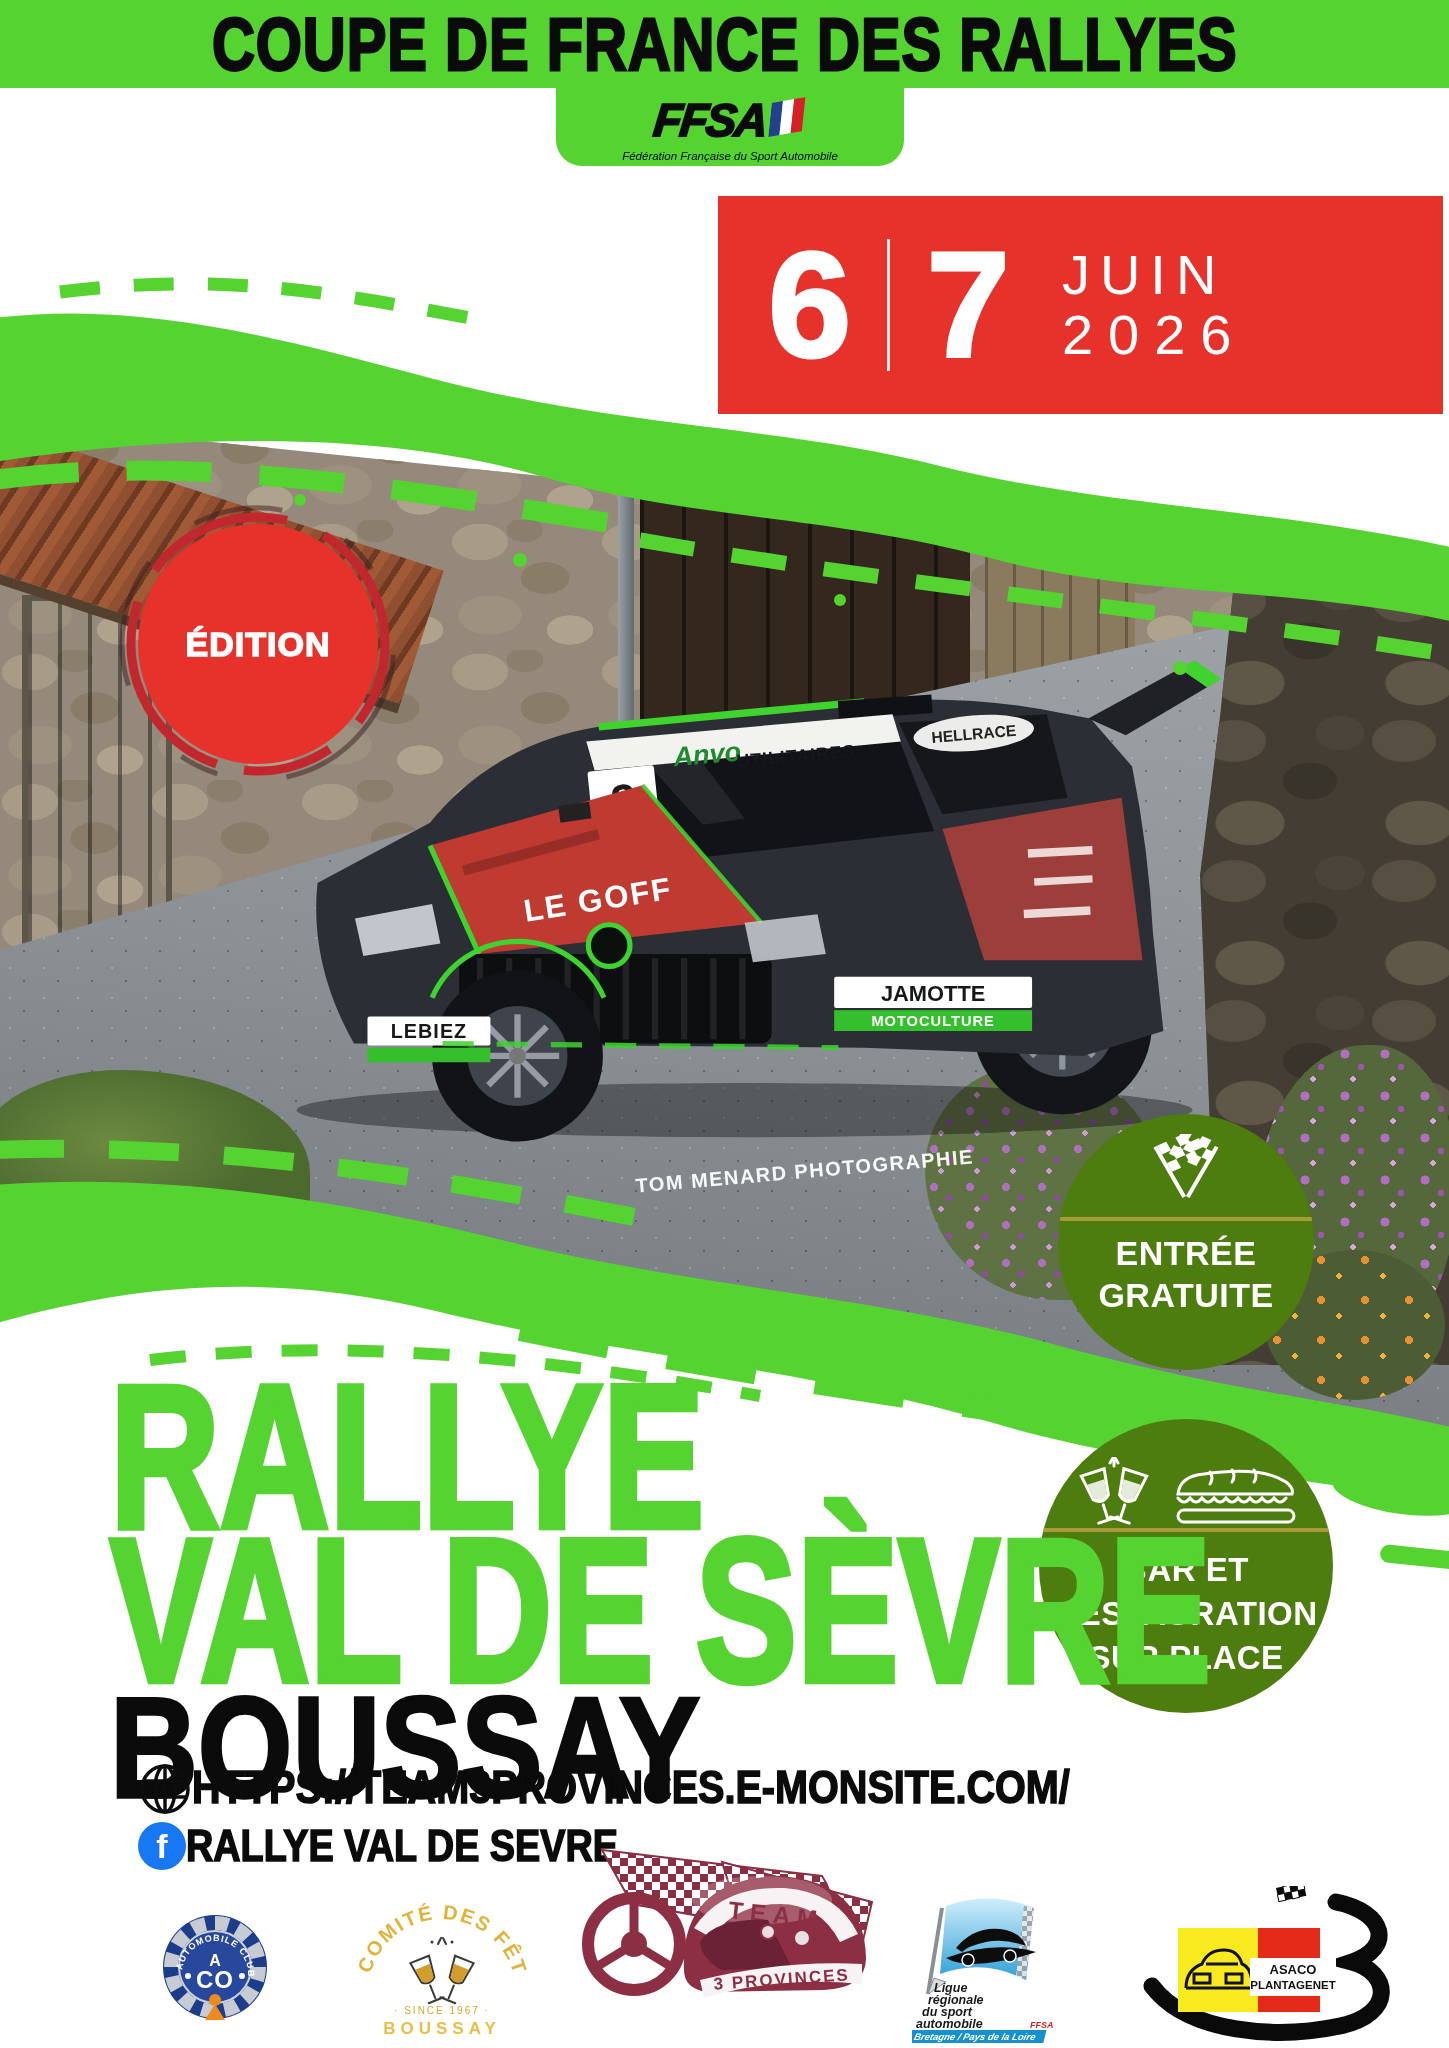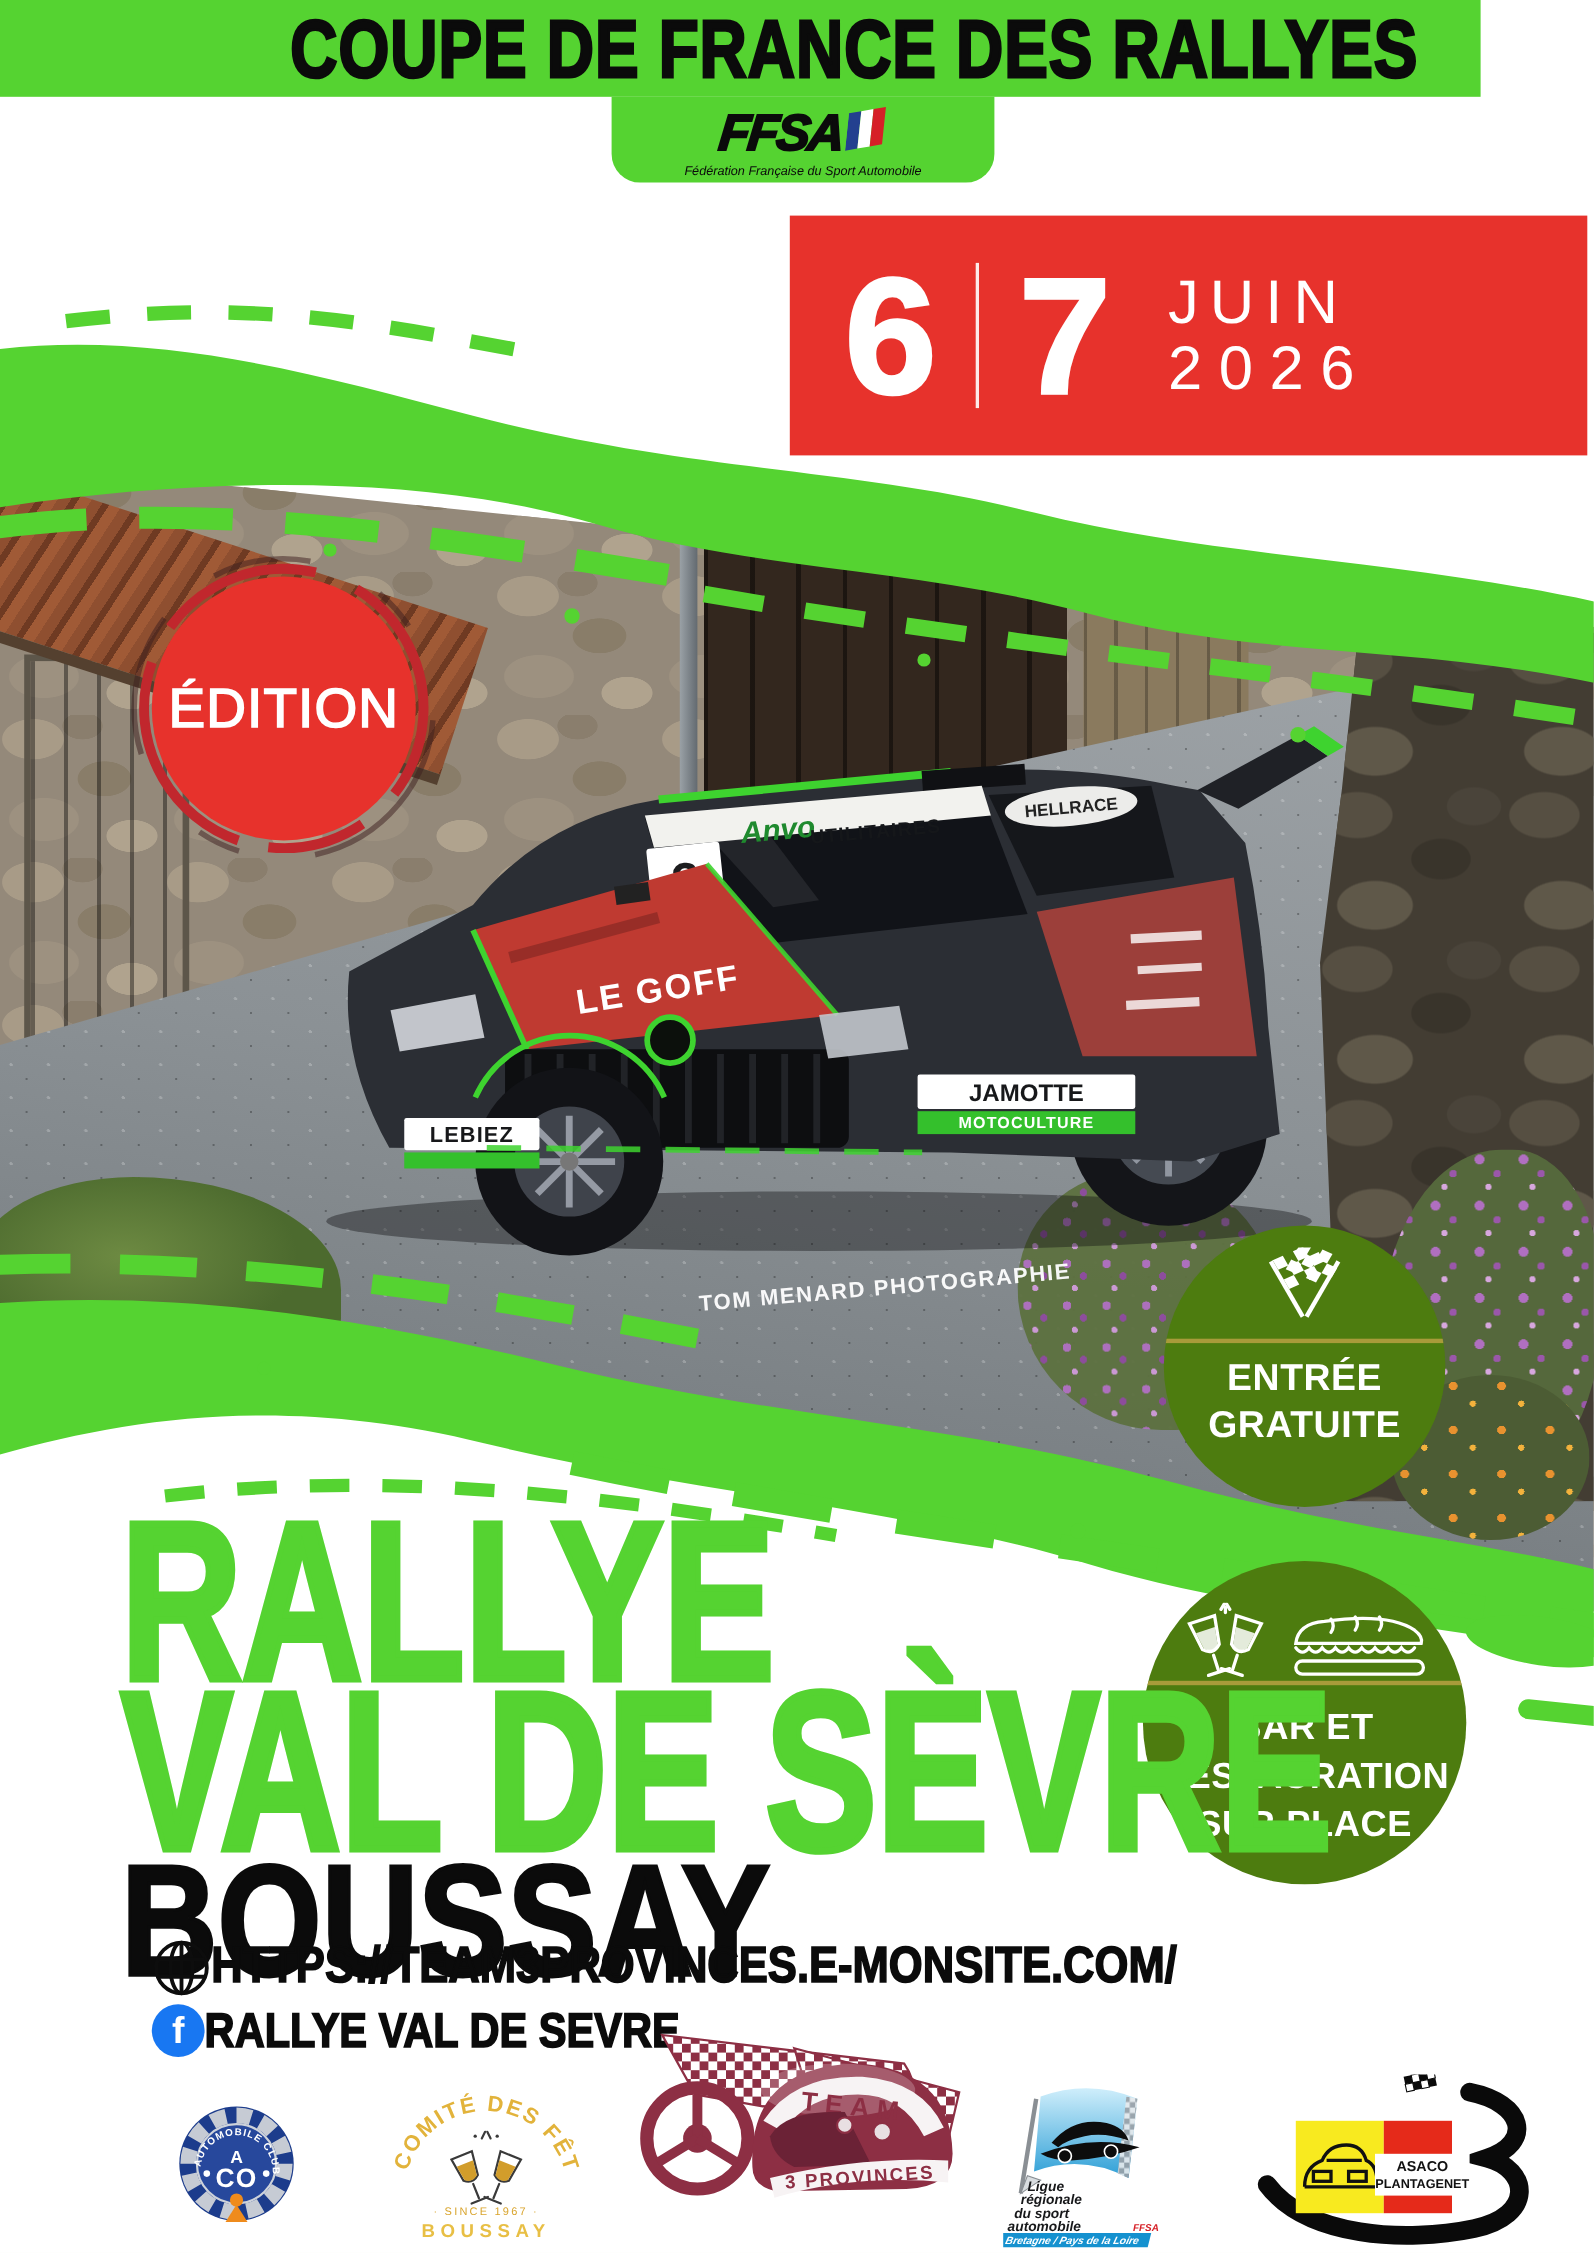--- a/index.html
+++ b/index.html
@@ -1,22 +1,22 @@
 <!DOCTYPE html>
 <html><head>
 <meta charset="utf-8">
 <style>
   *{box-sizing:border-box;margin:0;padding:0}
   html,body{width:1449px;height:2048px;background:#fff;overflow:hidden}
   body{font-family:"Liberation Sans",sans-serif}
   .poster{position:relative;width:1449px;height:2048px;background:#fff;overflow:hidden}
 
   
-  .banner{position:absolute;left:0;top:0;width:1346px;height:88px;background:#55d331;
-          display:flex;align-items:center;justify-content:flex-end;z-index:6}
+  .banner{position:absolute;left:0;top:0;width:1449px;height:88px;background:#55d331;
+          display:flex;align-items:center;justify-content:center;z-index:6}
   .banner span{display:inline-block;font-size:66px;font-weight:700;color:#0b0b0b;
                letter-spacing:1px;-webkit-text-stroke:2.5px #0b0b0b;transform:scale(.9,1.12)}
 
   .ffsa-tab{position:absolute;left:556px;top:88px;width:348px;height:78px;background:#55d331;
             border-radius:0 0 26px 26px;z-index:6;display:flex;flex-direction:column;
             align-items:center;justify-content:center}
   .ffsa-row{display:flex;align-items:center;transform:skewX(-6deg)}
   .ffsa-word{font-size:46px;font-weight:700;color:#0b0b0b;-webkit-text-stroke:2px #0b0b0b;
              letter-spacing:-2px;font-style:italic}
   .ffsa-flag{margin-left:4px;margin-top:-6px}
@@ -104,21 +104,21 @@
 
   
   .brushes{position:absolute;inset:0;z-index:5;pointer-events:none}
 
   
   .edition{position:absolute;left:108px;top:494px;width:300px;height:300px;z-index:10}
   .edition .txt{position:absolute;left:0;top:0;width:100%;height:100%;display:flex;
         flex-direction:column;align-items:center;justify-content:center;color:#fff}
   .ed-line1{font-size:86px;font-weight:700;-webkit-text-stroke:2px #fff;line-height:.9}
   .ed-sup{font-size:40px;vertical-align:34px;-webkit-text-stroke:1px #fff}
-  .ed-line2{font-size:50px;font-weight:400;-webkit-text-stroke:1.5px #fff;margin-top:0;letter-spacing:1px}
+  .ed-line2{font-size:34px;font-weight:700;-webkit-text-stroke:1.5px #fff;margin-top:0;letter-spacing:1px}
 
   .badge{position:absolute;background:#4d7c0f;border-radius:50%;z-index:10;color:#fff;overflow:hidden}
   .badge .goldline{position:absolute;left:0;width:100%;height:4px;background:#a89b3a}
   .badge .bt{position:absolute;width:100%;text-align:center;font-weight:700;letter-spacing:.5px}
   .entry{left:1058px;top:1114px;width:256px;height:256px}
   .entry .icon{position:absolute;left:50%;top:20px;transform:translateX(-50%)}
   .entry .goldline{top:103px}
   .bar{left:1039px;top:1419px;width:294px;height:294px}
   .bar .icons{position:absolute;left:50%;top:38px;transform:translateX(-50%);display:flex;gap:14px;align-items:center}
   .bar .goldline{top:109px}

